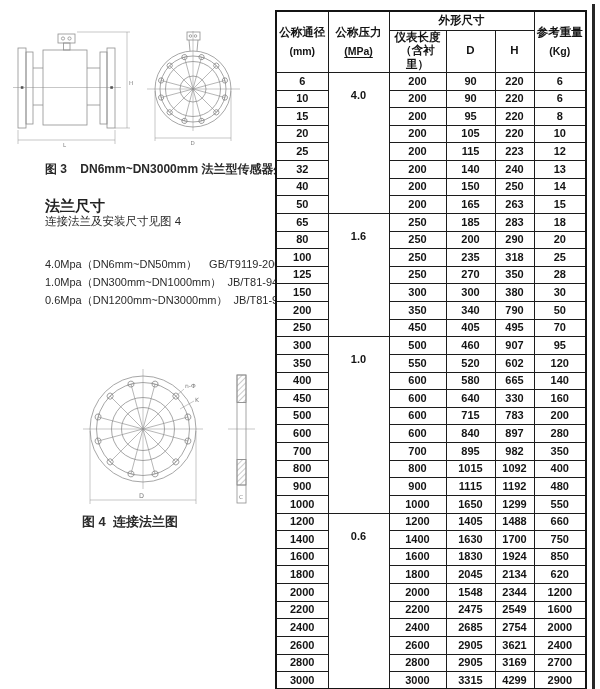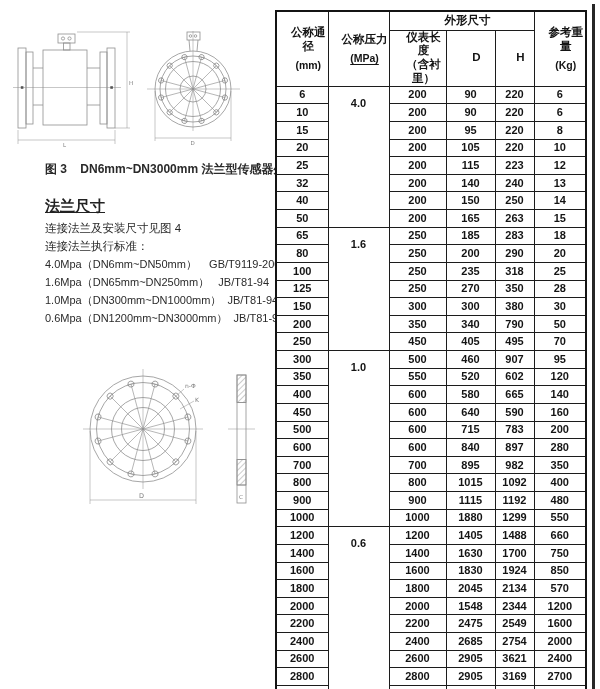--- a/index.html
+++ b/index.html
@@ -3,50 +3,50 @@
 <meta charset="utf-8">
 <style>
   html,body { margin:0; padding:0; background:#fff; }
   .page {
     position:relative; width:600px; height:689px; background:#ffffff;
     font-family:"Liberation Sans", sans-serif; color:#1c1c1c; overflow:hidden;
   }
   
   .cap3 { position:absolute; left:45px; top:161px; font-size:12px; font-weight:600;
           white-space:pre; color:#2a2a2a; }
-  .heading { position:absolute; left:45px; top:197px; font-size:15px; font-weight:bold; color:#222;text-decoration:underline; }
-  .para { position:absolute; left:45px; top:219px; font-size:11.5px; line-height:18px; color:#2a2a2a; }
+  .heading { position:absolute; left:45px; top:197px; font-size:15px; font-weight:bold; color:#222; }
+  .para { position:absolute; left:45px; top:212px; font-size:11.5px; line-height:18px; color:#2a2a2a; }
   .standards { position:absolute; left:45px; top:255px; font-size:11px; line-height:18px;
                white-space:pre; color:#2a2a2a; }
   .cap4 { position:absolute; left:82px; top:513px; font-size:13px; font-weight:600;
           white-space:pre; color:#2a2a2a; }
   
   .draw1 { position:absolute; left:5px; top:18px; }
   .draw2 { position:absolute; left:55px; top:358px; }
   svg text { font-family:"DejaVu Sans", sans-serif; fill:#7d7d7d; }
   
   .dim-table {
     position:absolute; left:275px; top:10px; width:310px; height:667px;
     border-collapse:collapse; table-layout:fixed; border:2px solid #141414;
     background:#fff;
   }
   .dim-table td, .dim-table th {
     border:1px solid #1c1c1c; text-align:center; vertical-align:middle;
     padding:0; font-weight:bold; font-size:11px; line-height:1.2; color:#141414;
   }
-  .dim-table thead th { font-size:11.5px;padding-left:12px; }
+  .dim-table thead th { font-size:11.5px; }
   .dim-table thead tr.hr1 { height:19px; }
   .dim-table thead tr.hr2 { height:31px; }
   .dim-table tbody tr { height:17.63px; }
   .unit-line { margin-top:5px; font-size:10.5px; }
   .squiggle {
     text-decoration-line: underline; text-decoration-style: wavy;
     text-decoration-color:#d02020; text-decoration-thickness:1px; text-underline-offset:2px;text-decoration:underline;
   }
-  td.pressure { vertical-align:top; padding-top:10px; }
+  td.pressure { vertical-align:top; padding-top:16px; }
   
   .edge-line { position:absolute; left:592px; top:4px; width:3px; height:685px; background:#262626; }
 </style>
 </head>
 <body>
 
 <div class="page">
 
   <svg class="draw1" width="255" height="148" viewBox="0 0 255 148">
     <g stroke="#8f8f8f" stroke-width="0.8" fill="none">
@@ -159,23 +159,22 @@
     <text x="124" y="67" font-size="5.5">H</text>
     <text x="58" y="129" font-size="5.5">L</text>
     <text x="185.5" y="127" font-size="5.5">D</text>
   </svg>
 
   <div class="cap3">图 3    DN6mm~DN3000mm 法兰型传感器外形图</div>
 
   <div class="heading">法兰尺寸</div>
   <div class="para">
     <div>连接法兰及安装尺寸见图 4</div>
-    <div>连接法兰执行标准：</div>
   </div>
-  <div class="standards"><div>4.0Mpa（DN6mm~DN50mm）    GB/T9119-2000</div><div>1.6Mpa（DN65mm~DN250mm）   JB/T81-94</div><div>1.0Mpa（DN300mm~DN1000mm）  JB/T81-94</div><div>0.6Mpa（DN1200mm~DN3000mm）  JB/T81-94</div></div>
+  <div class="standards"><div>4.0Mpa（DN6mm~DN50mm）    GB/T9119-2000</div><div>1.0Mpa（DN300mm~DN1000mm）  JB/T81-94</div><div>0.6Mpa（DN1200mm~DN3000mm）  JB/T81-94</div></div>
 
   <svg class="draw2" width="210" height="152" viewBox="0 0 210 152">
     <defs>
       <pattern id="hatch" width="4" height="4" patternUnits="userSpaceOnUse" patternTransform="rotate(45)">
         <line x1="0" y1="0" x2="0" y2="4" stroke="#9a9a9a" stroke-width="1"></line>
       </pattern>
     </defs>
     <g stroke="#8f8f8f" stroke-width="0.8" fill="none">
       <circle cx="88" cy="71" r="53"></circle>
       <circle cx="88" cy="71" r="46.5"></circle>
@@ -256,20 +255,21 @@
       <line x1="182" y1="101.5" x2="191" y2="101.5"></line>
       <line x1="182" y1="127" x2="191" y2="127"></line>
       <line x1="173" y1="71" x2="200" y2="71" stroke-width="0.5"></line>
     </g>
     <text x="130" y="30" font-size="6">n-Φ</text>
     <text x="140" y="44" font-size="6">K</text>
     <text x="84" y="140" font-size="6.5">D</text>
     <text x="184" y="141" font-size="5.5">C</text>
   </svg>
 
+  <div class="cap4">图 4  连接法兰图</div>
 
   <table class="dim-table">
     <colgroup>
       <col style="width:52px">
         <col style="width:61px">
         <col style="width:57px">
       <col style="width:49px">
         <col style="width:39px">
         <col style="width:52px">
     </colgroup>
@@ -425,21 +425,21 @@
           <td>400</td>
           <td>600</td>
           <td>580</td>
           <td>665</td>
           <td>140</td>
         </tr>
         <tr>
           <td>450</td>
           <td>600</td>
           <td>640</td>
-          <td>590</td>
+          <td>330</td>
           <td>160</td>
         </tr>
         <tr>
           <td>500</td>
           <td>600</td>
           <td>715</td>
           <td>783</td>
           <td>200</td>
         </tr>
         <tr>
@@ -466,21 +466,21 @@
         <tr>
           <td>900</td>
           <td>900</td>
           <td>1115</td>
           <td>1192</td>
           <td>480</td>
         </tr>
         <tr>
           <td>1000</td>
           <td>1000</td>
-          <td>1880</td>
+          <td>1650</td>
           <td>1299</td>
           <td>550</td>
         </tr>
         <tr>
           <td>1200</td>
           <td class="pressure" rowspan="10">0.6</td>
           <td>1200</td>
           <td>1405</td>
           <td>1488</td>
           <td>660</td>
@@ -497,21 +497,21 @@
           <td>1600</td>
           <td>1830</td>
           <td>1924</td>
           <td>850</td>
         </tr>
         <tr>
           <td>1800</td>
           <td>1800</td>
           <td>2045</td>
           <td>2134</td>
-          <td>570</td>
+          <td>620</td>
         </tr>
         <tr>
           <td>2000</td>
           <td>2000</td>
           <td>1548</td>
           <td>2344</td>
           <td>1200</td>
         </tr>
         <tr>
           <td>2200</td>

